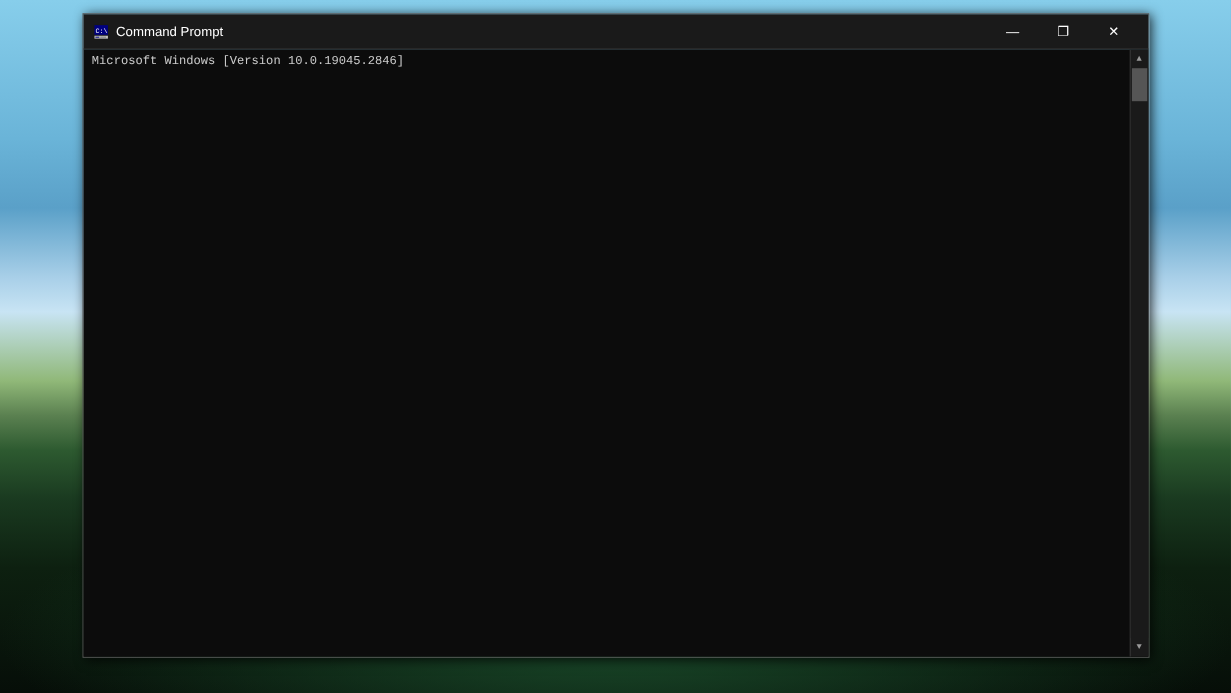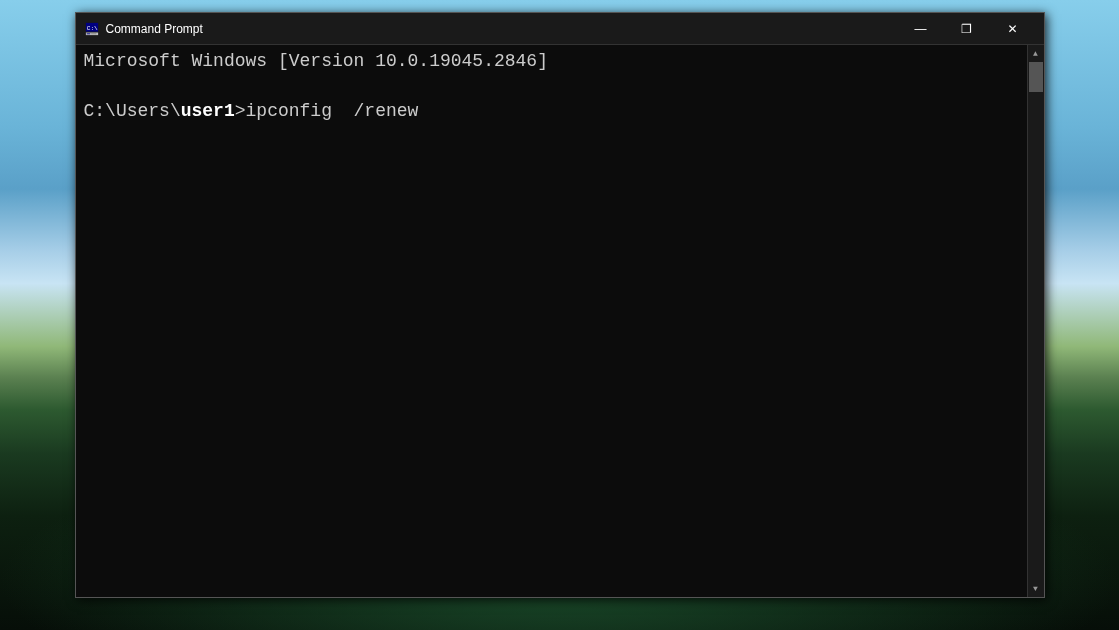--- a/index.html
+++ b/index.html
@@ -106,21 +106,21 @@
       display: flex;
       position: relative;
       overflow: hidden;
     }
 
     .console-content {
       flex: 1;
       padding: 4px 8px;
       color: #cccccc;
       font-family: 'Courier New', Courier, monospace;
-      font-size: 18px;
+      font-size: 11px;
       line-height: 1.4;
       overflow: hidden;
     }
 
     .console-line {
       white-space: pre;
     }
 
     .scrollbar {
       width: 17px;
@@ -194,21 +194,20 @@
       <div class="tb-btn minimize">—</div>
       <div class="tb-btn maximize">❐</div>
       <div class="tb-btn close">✕</div>
     </div>
   </div>
 
   <div class="console-body">
     <div class="console-content">
       <div class="console-line">Microsoft Windows [Version 10.0.19045.2846]</div>
       <div class="console-line">&nbsp;</div>
-      <div class="console-line">C:\Users\<span style="color:#ffffff;font-weight:bold;">user1</span>&gt;ipconfig  /renew</div>
     </div>
     <div class="scrollbar">
       <div class="scrollbar-arrow">▲</div>
       <div class="scrollbar-track">
         <div class="scrollbar-thumb"></div>
       </div>
       <div class="scrollbar-bottom-arrow">▼</div>
     </div>
   </div>
 </div>

